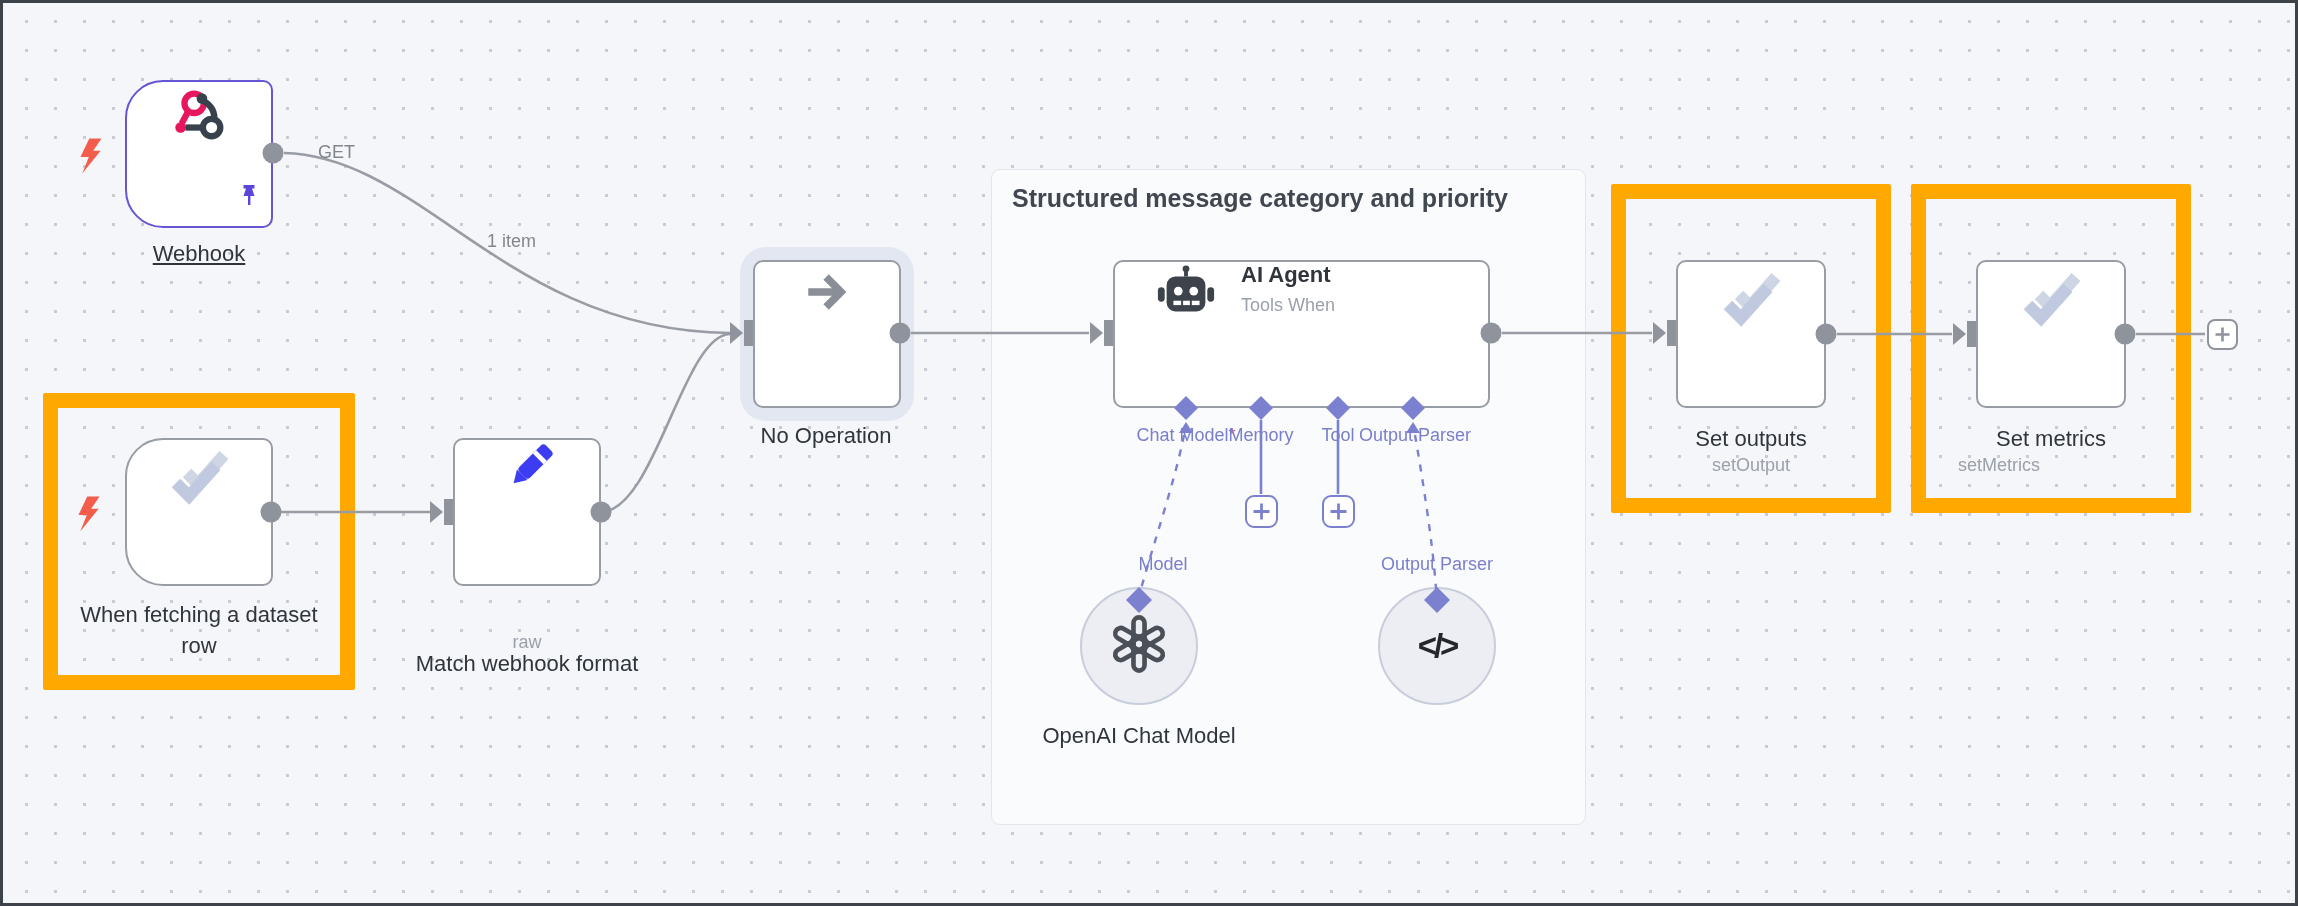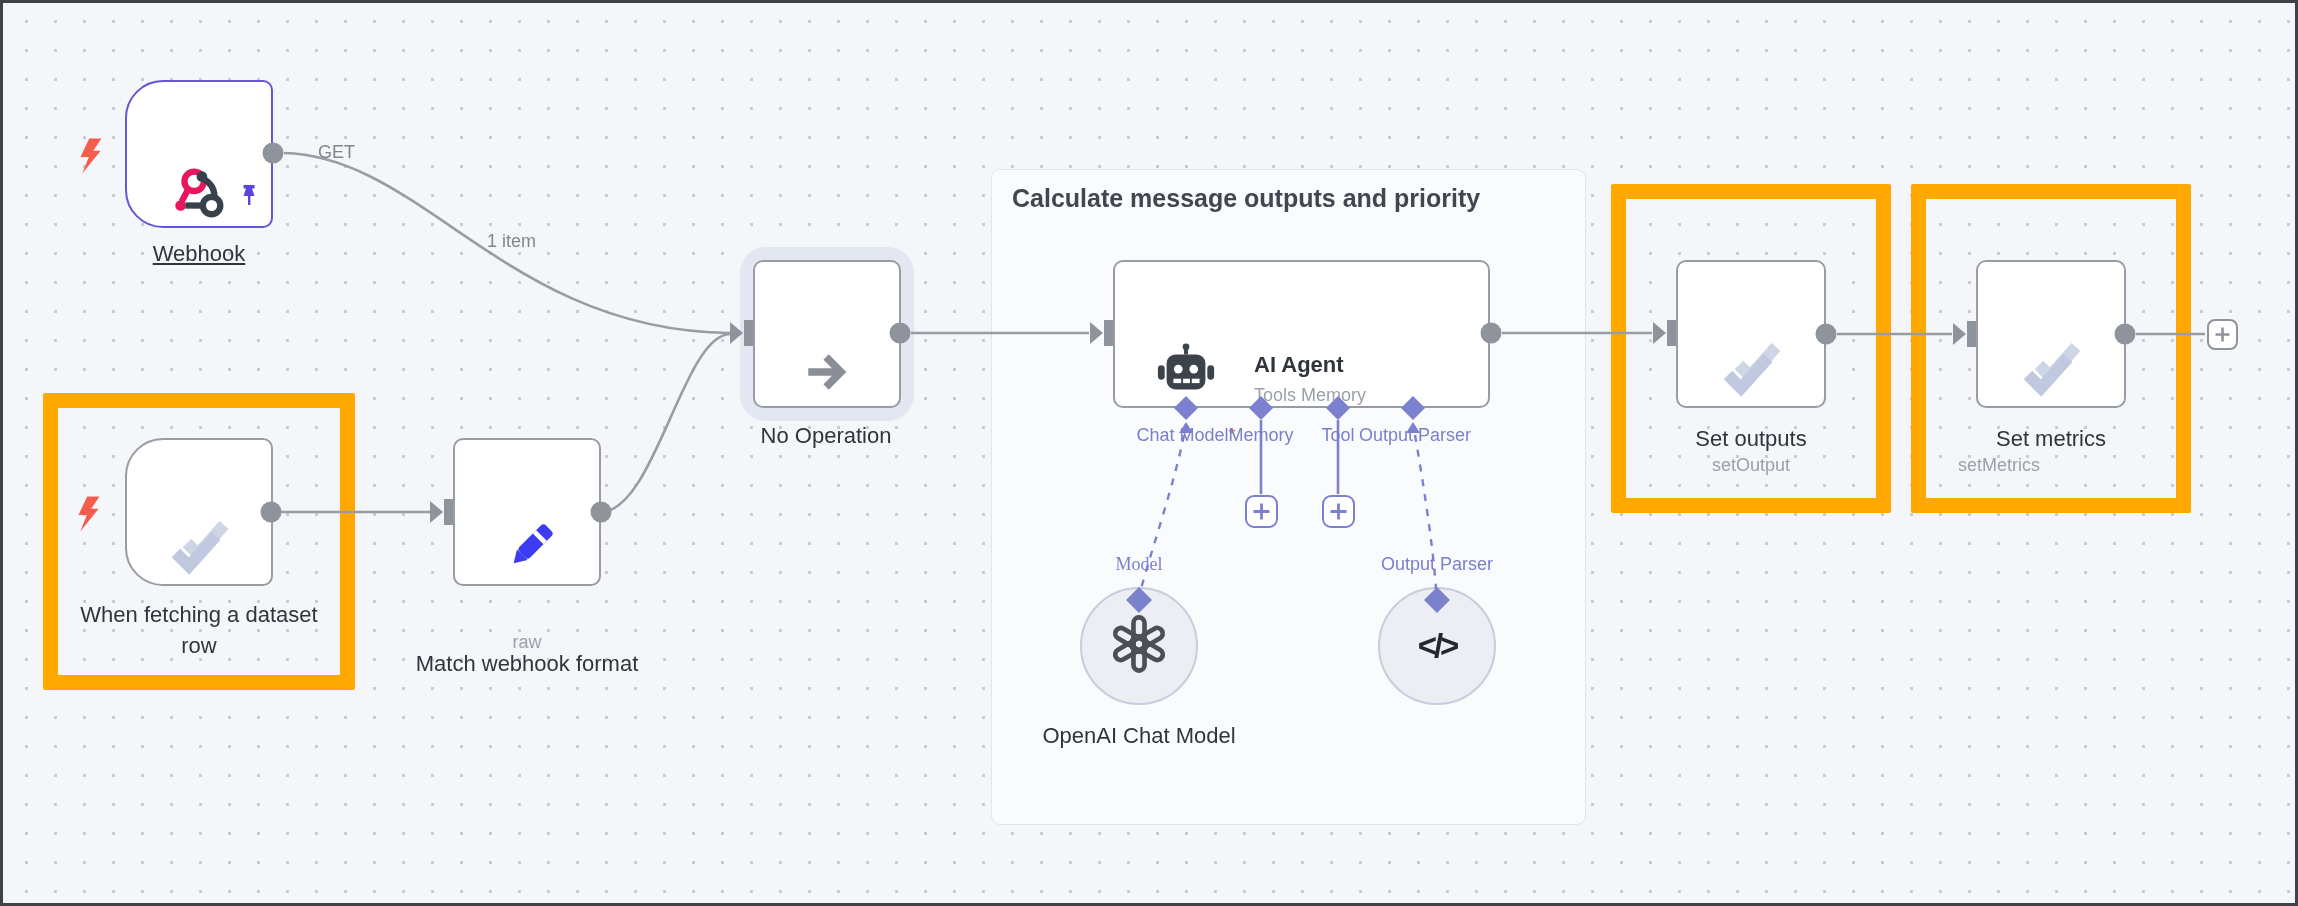--- a/index.html
+++ b/index.html
@@ -18,21 +18,21 @@
   .group-title{position:absolute;left:20px;top:14px;font-size:25px;font-weight:700;color:#414751;white-space:nowrap;}
   
   .hl{position:absolute;border:15px solid #ffa800;z-index:2;border-radius:2px;}
   #hl-dataset{left:40px;top:390px;width:312px;height:297px;}
   #hl-setout{left:1608px;top:181px;width:280px;height:329px;}
   #hl-setmet{left:1908px;top:181px;width:280px;height:329px;}
   
   .halo{position:absolute;left:737px;top:244px;width:174px;height:174px;border-radius:26px;background:#e3e7f1;z-index:3;}
   
   .node{position:absolute;width:148px;height:148px;background:#fff;border:2.5px solid #989ca4;
-    border-radius:10px;z-index:4;display:flex;align-items:flex-end;justify-content:center;gap:13px;}
+    border-radius:10px;z-index:4;display:flex;align-items:flex-start;justify-content:center;}
   .trigger{border-radius:38px 10px 10px 38px;}
   #node-webhook{left:122px;top:77px;border-color:#6456d4;}
   #node-dataset{left:122px;top:435px;}
   #node-match{left:450px;top:435px;}
   #node-noop{left:750px;top:257px;}
   #node-agent{left:1110px;top:257px;width:377px;justify-content:flex-start;}
   #node-setout{left:1673px;top:257px;width:150px;}
   #node-setmet{left:1973px;top:257px;width:150px;}
   .circle-node{position:absolute;width:118px;height:118px;border-radius:50%;background:#eceef4;
     border:2px solid #c7cddb;z-index:4;display:flex;align-items:center;justify-content:center;}
@@ -64,21 +64,21 @@
   .conn-lbl{position:absolute;z-index:6;font-size:18px;color:#7a7fcb;transform:translateX(-50%);white-space:nowrap;top:422px;}
   .link-lbl{position:absolute;z-index:6;font-size:18px;color:#7a7fcb;transform:translateX(-50%);white-space:nowrap;top:551px;}
   .req{color:#e5484d;}
 </style>
 </head>
 <body>
 
 <div class="canvas">
 
   <div class="group-box">
-    <div class="group-title">Calculate message outputs and priority</div>
+    <div class="group-title">Structured message category and priority</div>
   </div>
 
   <div class="hl" id="hl-dataset"></div>
   <div class="hl" id="hl-setout"></div>
   <div class="hl" id="hl-setmet"></div>
 
   <div class="halo"></div>
 
   <div class="bolt" id="bolt-webhook">
     <svg width="28" height="42" viewBox="0 0 32 42">
@@ -150,21 +150,21 @@
         <rect x="12" y="15" width="40" height="36" rx="9" fill="#3c434b"></rect>
         <circle cx="24" cy="30" r="4.5" fill="#ffffff"></circle>
         <circle cx="40" cy="30" r="4.5" fill="#ffffff"></circle>
         <rect x="19" y="40" width="8" height="4.5" fill="#ffffff"></rect>
         <rect x="29" y="40" width="7" height="4.5" fill="#ffffff"></rect>
         <rect x="38" y="40" width="8" height="4.5" fill="#ffffff"></rect>
       </svg>
     </span>
     <span class="agent-text">
       <div class="agent-title">AI Agent</div>
-      <div class="agent-sub">Tools Memory</div>
+      <div class="agent-sub">Tools When</div>
     </span>
   </div>
 
   <div class="node" id="node-setout">
     <span>
       <svg width="70" height="70" viewBox="0 0 70 70" fill="none">
         <path d="M23 33 L34 44 L60 15" stroke="#ced5e5" stroke-width="12"></path>
         <path d="M12 43 L25 56 L52 26" stroke="#c0c9df" stroke-width="12"></path>
       </svg>
     </span>
@@ -305,16 +305,16 @@
   <div class="lbl" style="left:1748px;top:420px;">Set outputs</div>
   <div class="sub" style="left:1748px;top:452px;">setOutput</div>
   <div class="lbl" style="left:2048px;top:420px;">Set metrics</div>
   <div class="sub" style="left:1996px;top:452px;">setMetrics</div>
 
   <div class="conn-lbl" style="left:1183px;"><span>Chat Model</span><span class="req">*</span></div>
   <div class="conn-lbl" style="left:1258px;">Memory</div>
   <div class="conn-lbl" style="left:1335px;">Tool</div>
   <div class="conn-lbl" style="left:1412px;">Output Parser</div>
 
-  <div class="link-lbl" style="left:1136px;font-family:Liberation Serif, serif;">Model</div>
+  <div class="link-lbl" style="left:1160px;">Model</div>
   <div class="link-lbl" style="left:1434px;">Output Parser</div>
 
 </div>
 
 </body></html>

